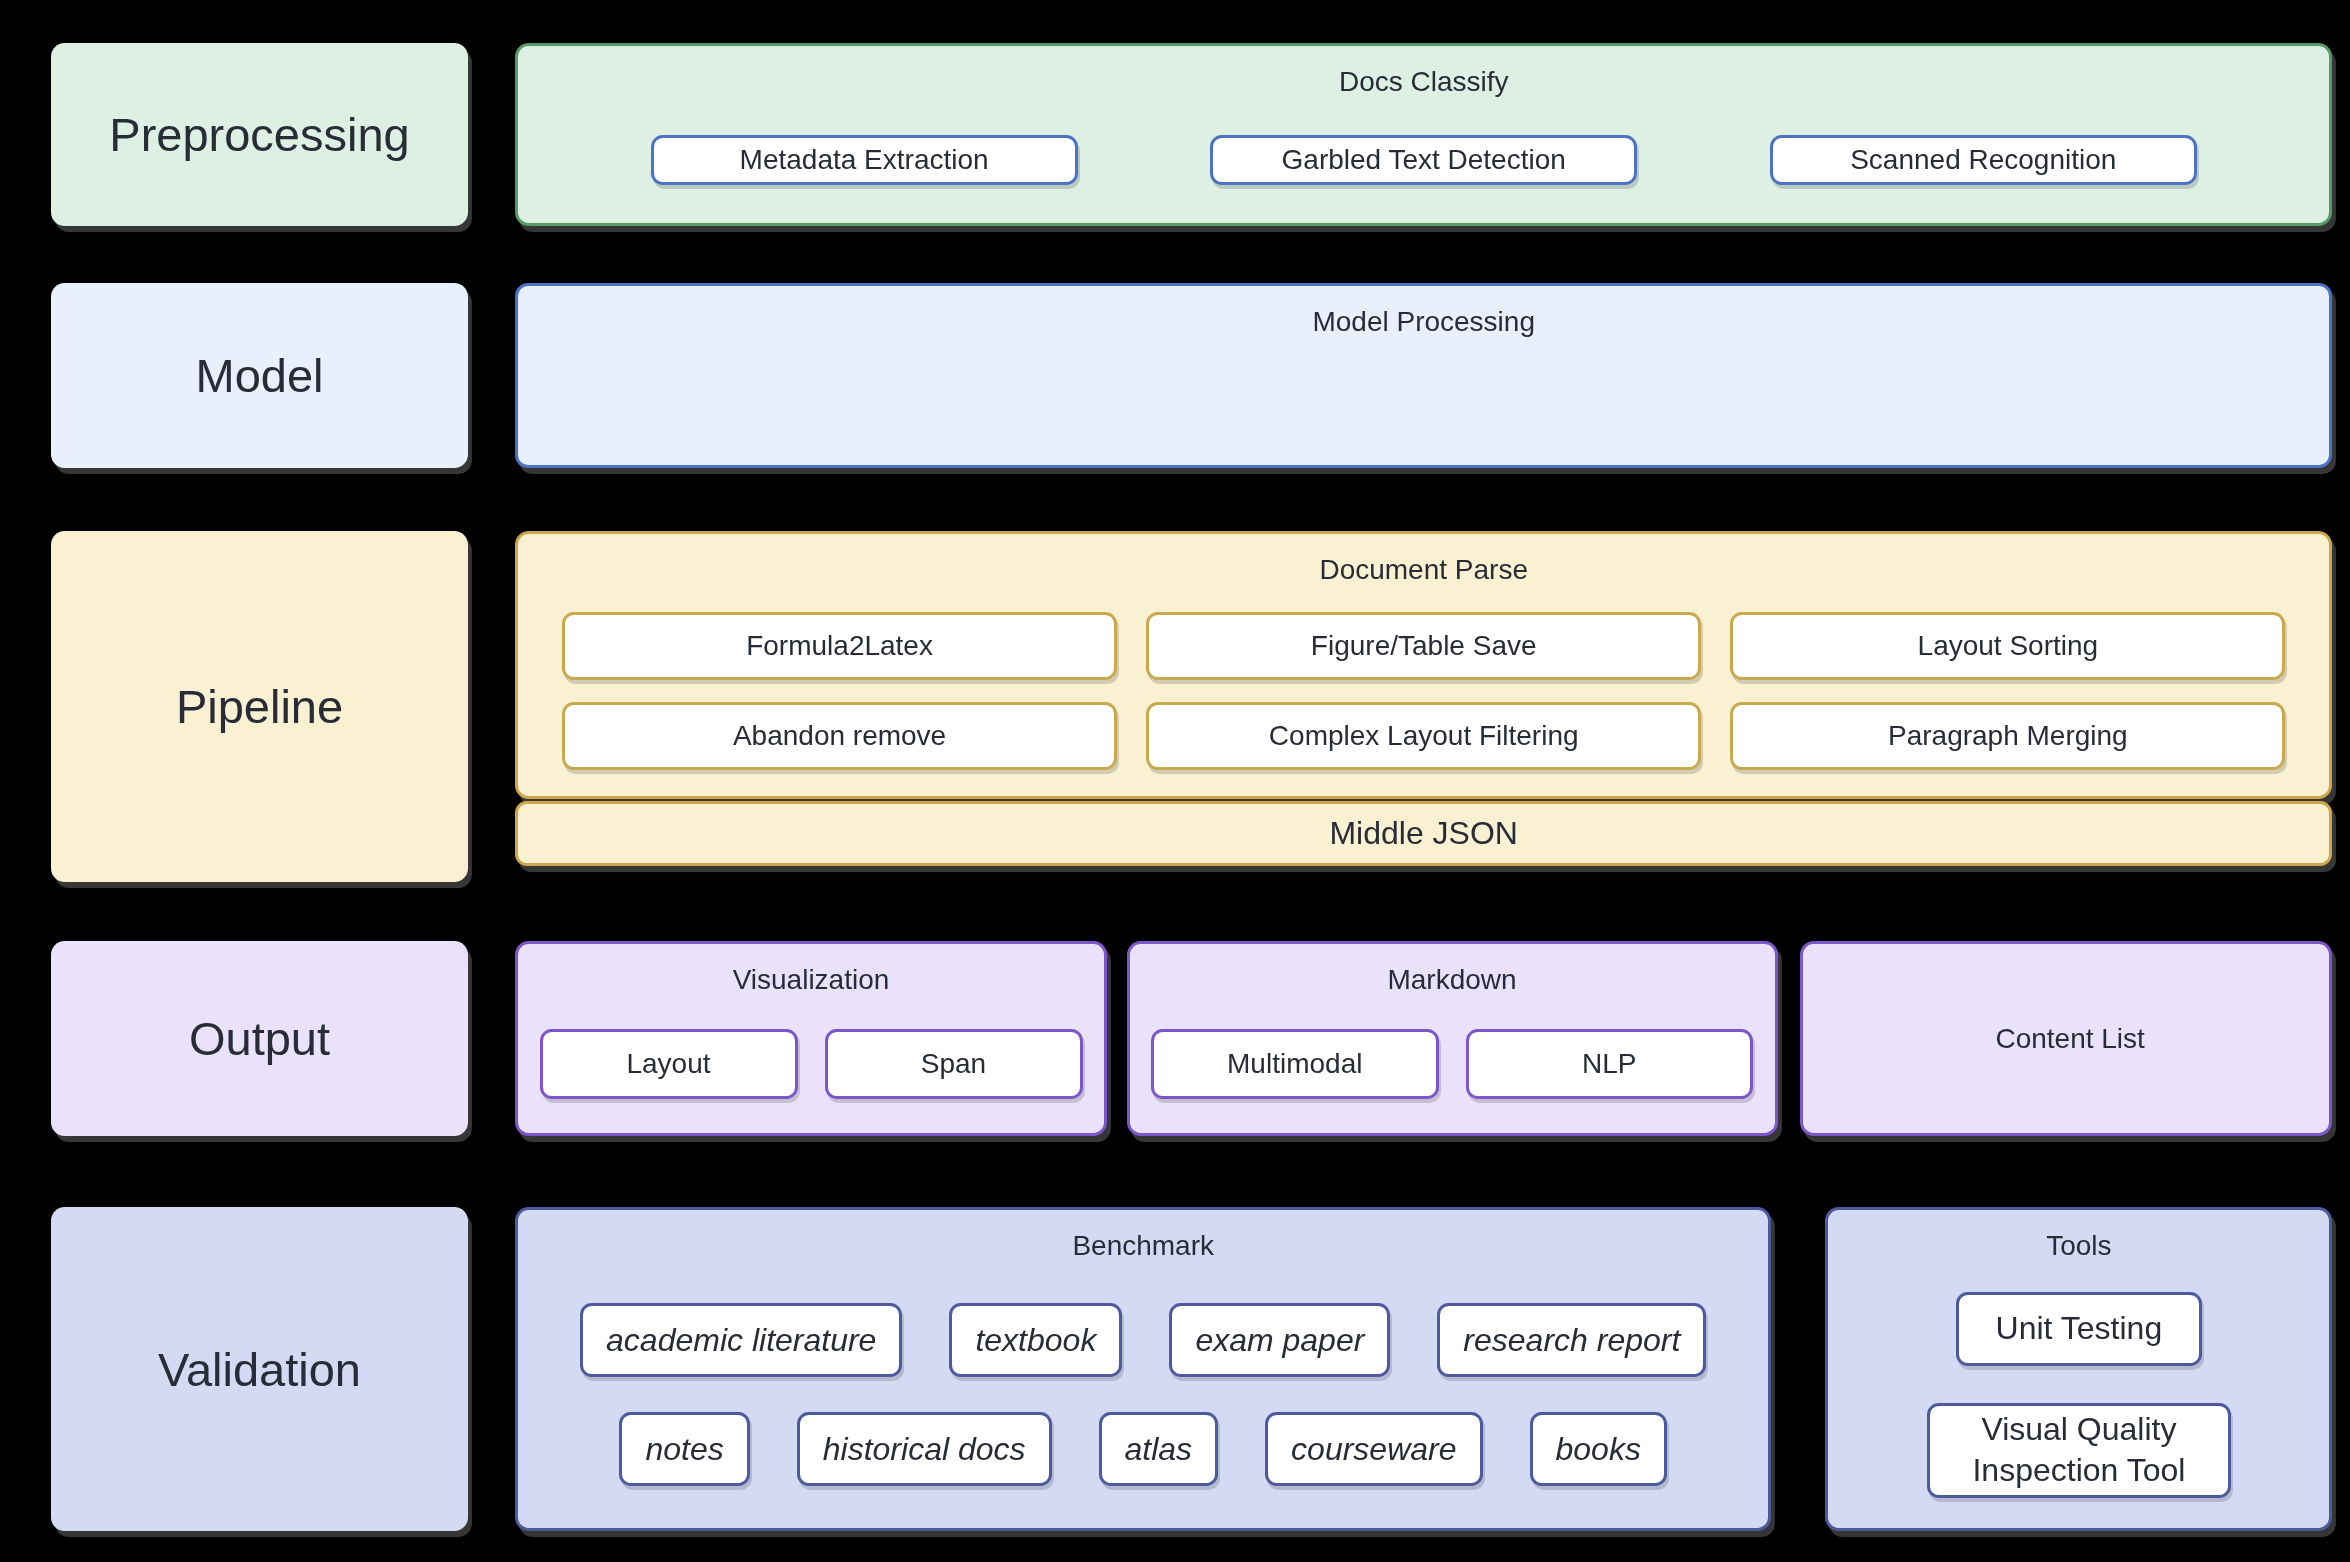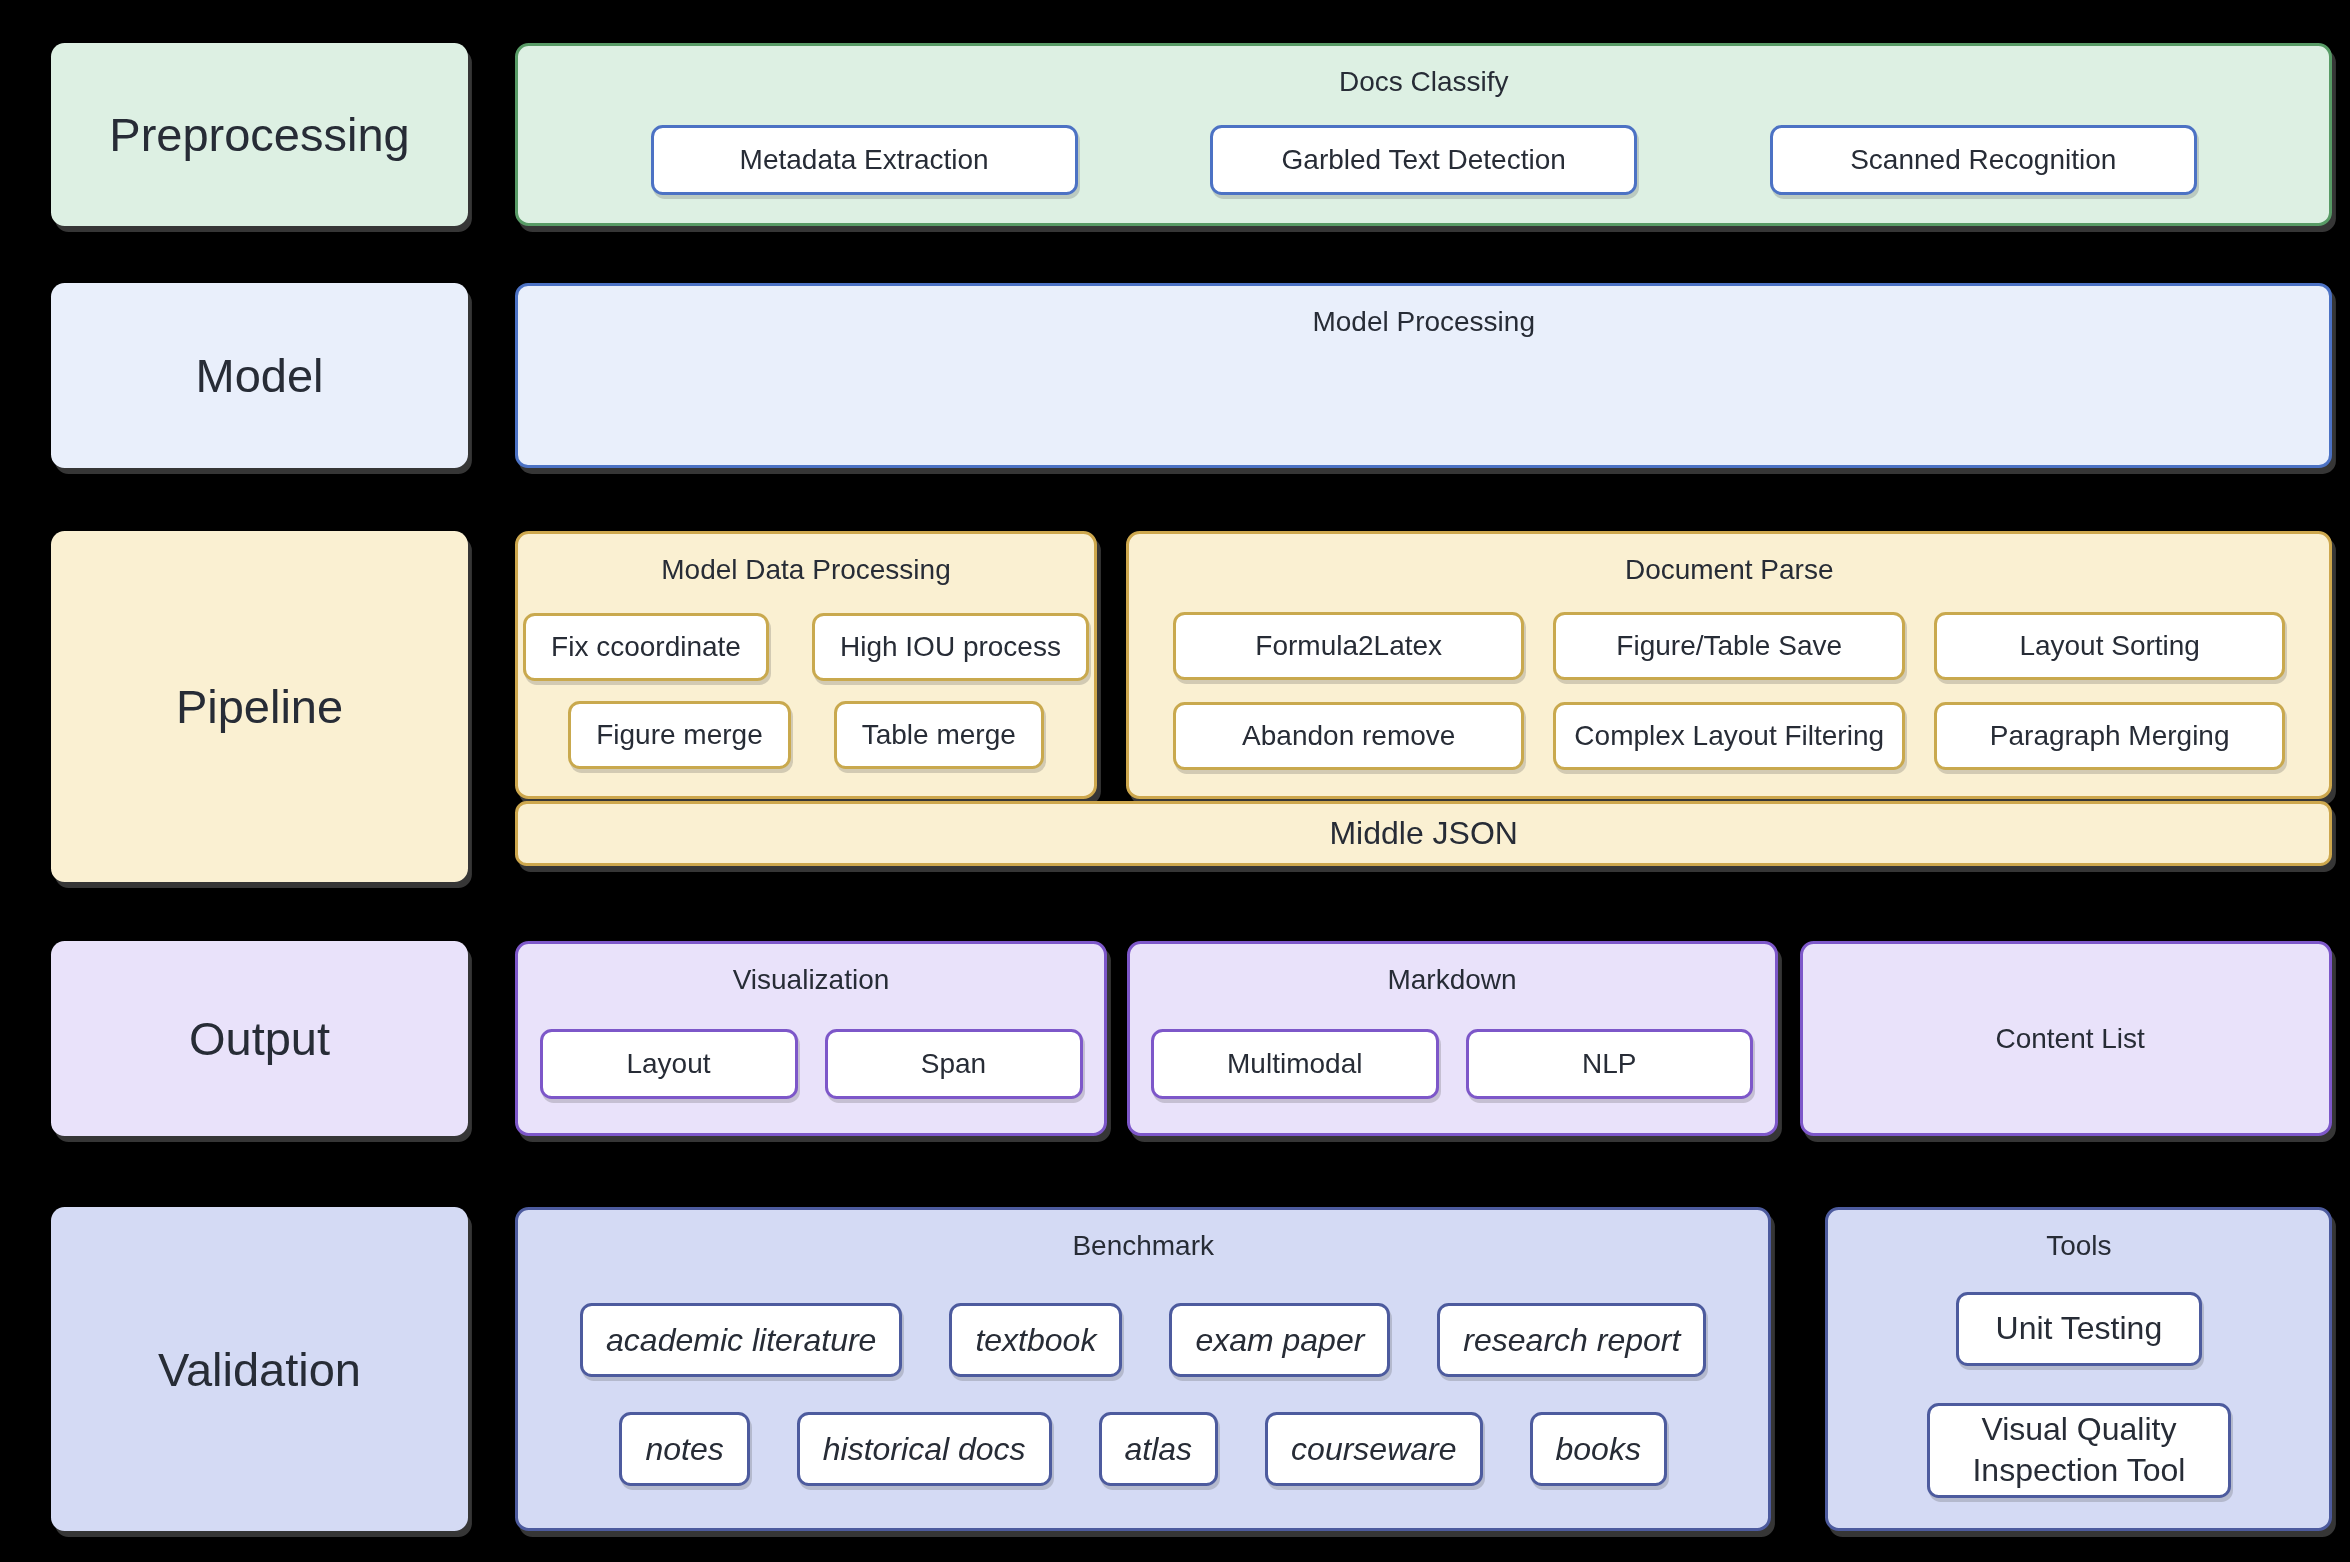--- a/index.html
+++ b/index.html
@@ -59,21 +59,21 @@
     border-radius:11.7px;
     display:flex;align-items:center;justify-content:center;
     text-align:center;
     font-size:28px;
     box-shadow:2px 3.9px 0 rgba(70,70,70,0.22);
   }
 
   
   .row1 .group{flex:1;}
   .row1 .group-body{justify-content:space-evenly;}
-  .row1 .node{width:427px;height:70px;}
+  .row1 .node{width:427px;height:50px;}
 
   
   .row2 .group{flex:1;border-radius:13px;}
   .row2 .group-body{padding:0 25px;gap:31px;}
   .row2 .node{flex:1;height:74px;}
 
   
   .row3-content{flex:1;display:flex;flex-direction:column;}
   .row3-groups{height:268px;display:flex;gap:29px;flex:none;}
   .group-mdp{width:582px;flex:none;}
@@ -141,33 +141,20 @@
     <div class="label-box">Model</div>
     <div class="group">
       <div class="group-title">Model Processing</div>
     </div>
   </div>
 
   <div class="row row3 theme-gold">
     <div class="label-box">Pipeline</div>
     <div class="row3-content">
       <div class="row3-groups">
-        <div class="group group-mdp">
-          <div class="group-title">Model Data Processing</div>
-          <div class="group-body">
-            <div class="btn-row">
-              <div class="node">Fix ccoordinate</div>
-              <div class="node">High IOU process</div>
-            </div>
-            <div class="btn-row">
-              <div class="node">Figure merge</div>
-              <div class="node">Table merge</div>
-            </div>
-          </div>
-        </div>
         <div class="group group-docparse">
           <div class="group-title">Document Parse</div>
           <div class="group-body">
             <div class="btn-row">
               <div class="node">Formula2Latex</div>
               <div class="node">Figure/Table Save</div>
               <div class="node">Layout Sorting</div>
             </div>
             <div class="btn-row">
               <div class="node">Abandon remove</div>

